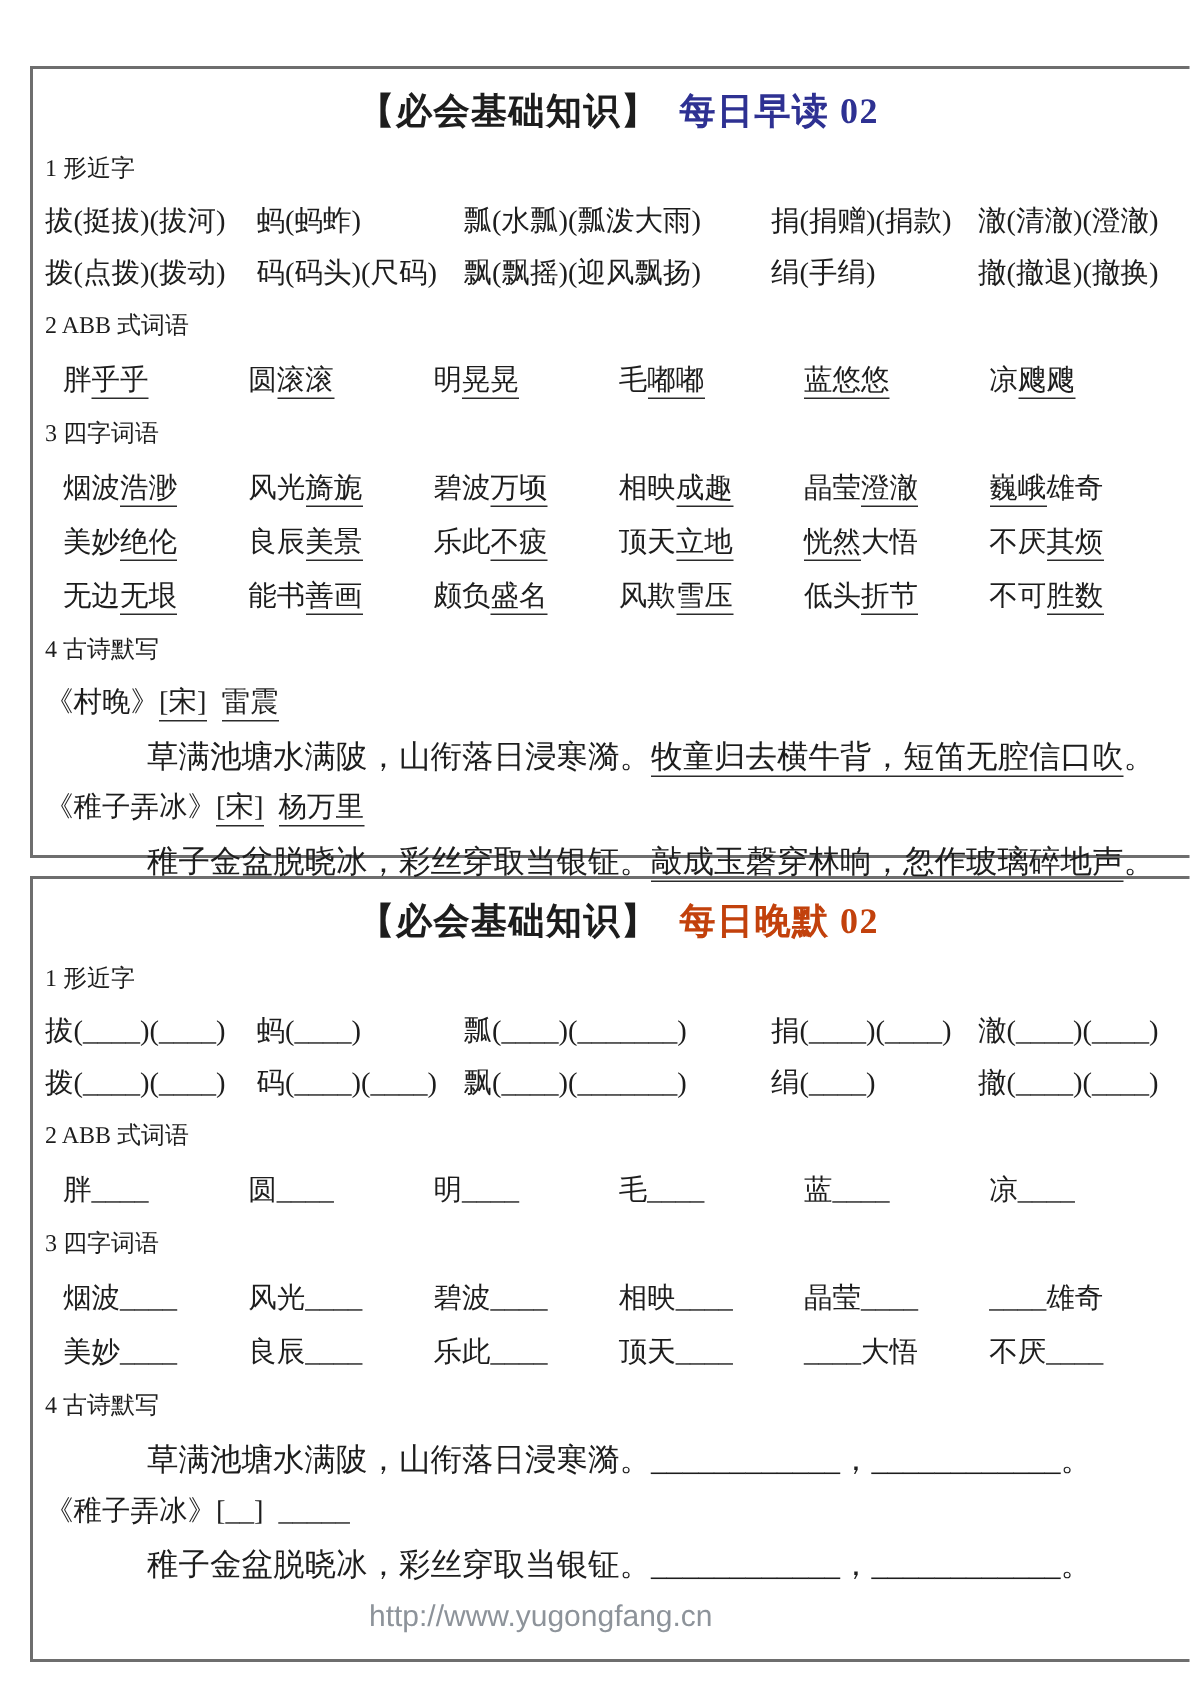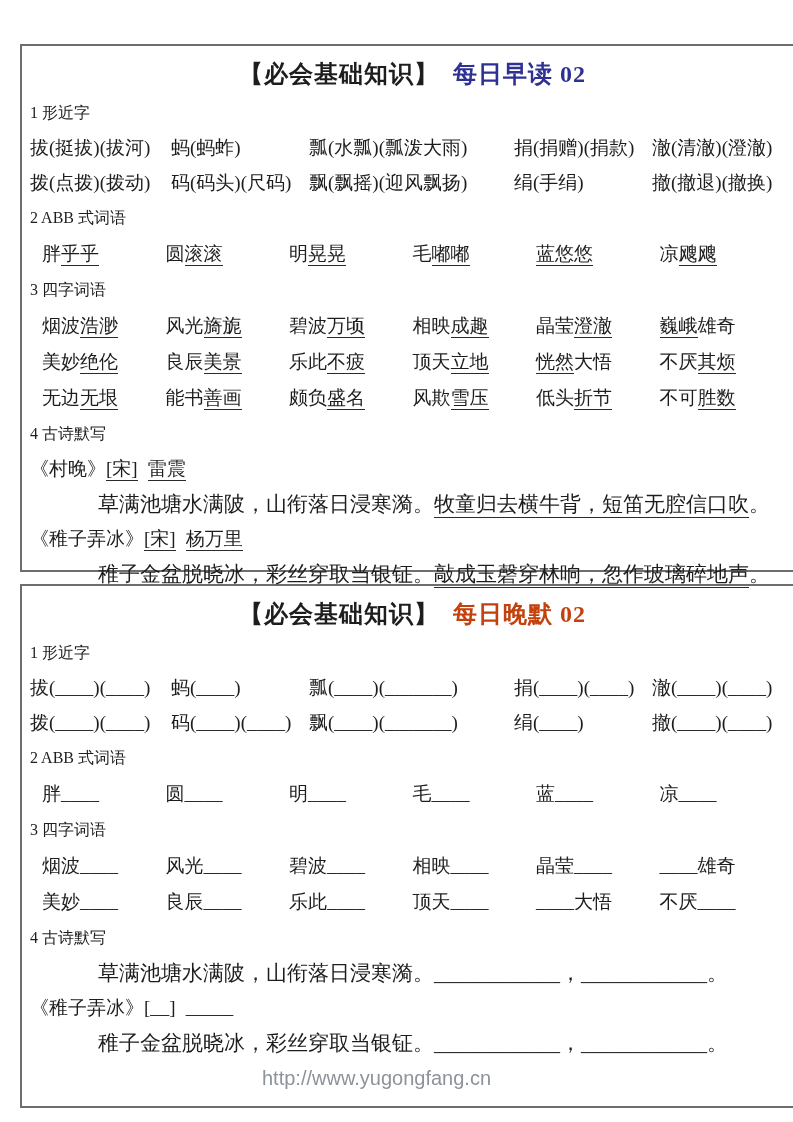--- a/index.html
+++ b/index.html
@@ -33,21 +33,21 @@
   .u{border-bottom:1.5px solid #2b2b2b;padding-bottom:1px;}
   .poem-title{
     text-align:left;font-size:19px;line-height:22px;margin:13px 0;white-space:nowrap;
   }
   .poem-title .author{margin-left:10px;}
   .poem-line{
     font-size:21px;line-height:22px;margin:13px 0 13px 68px;
     white-space:nowrap;position:relative;z-index:1;
   }
   .watermark{
-    position:absolute;left:240px;bottom:16px;z-index:0;
+    position:absolute;left:224px;bottom:16px;z-index:0;
     font-family:"Liberation Sans","DejaVu Sans",sans-serif;
     font-size:20px;color:#8d939a;white-space:nowrap;
   }
 </style>
 </head>
 <body>
 
 <div class="page">
 
   <section class="card card-morning">

